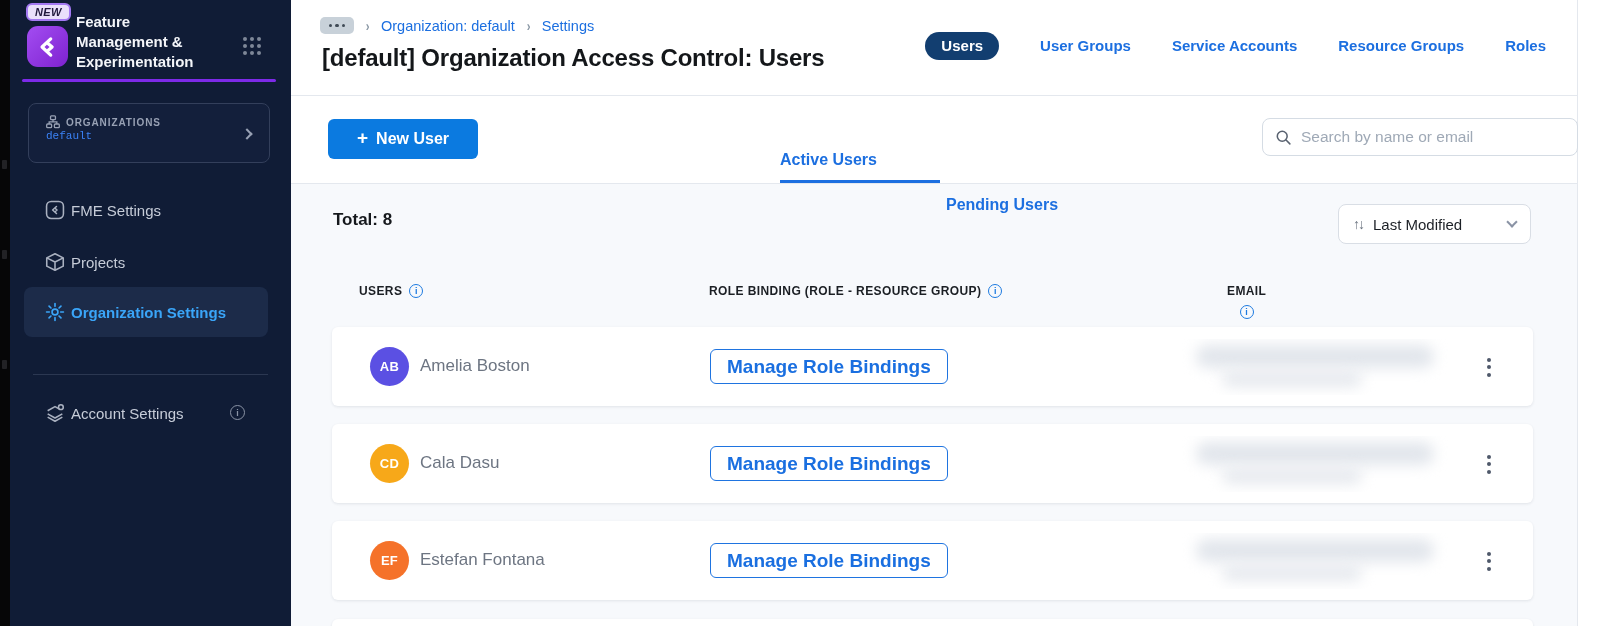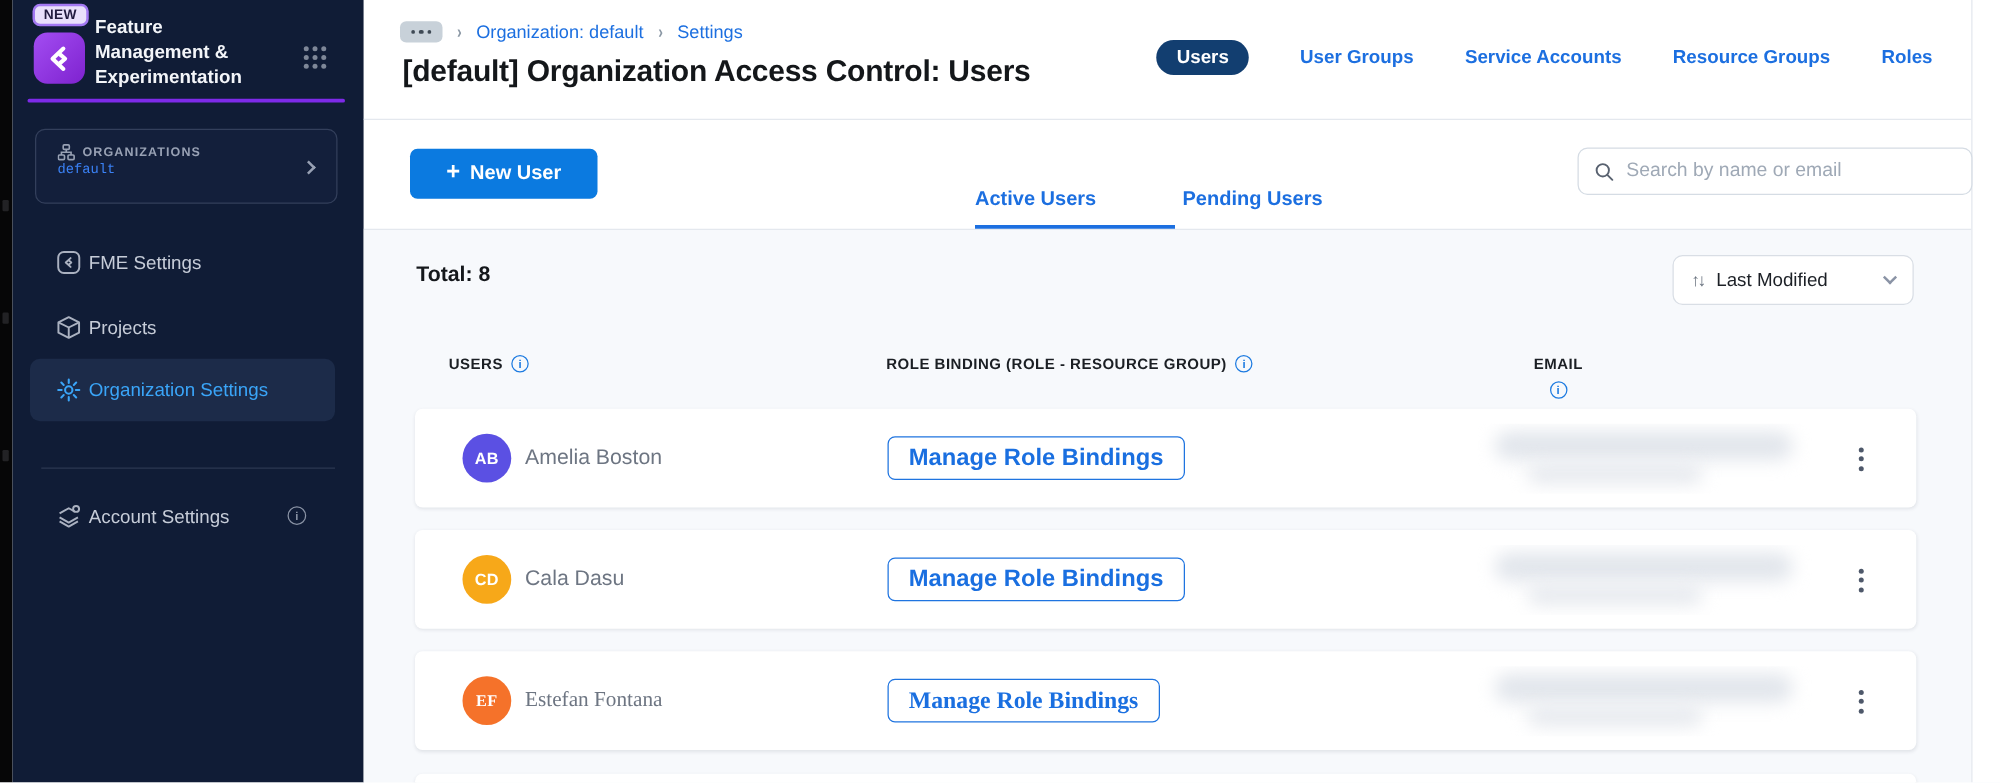--- a/index.html
+++ b/index.html
@@ -9,21 +9,21 @@
   .page { position:absolute; inset:0; width:1600px; height:626px; }
 
   
   .edge-strip { position:absolute; left:0; top:0; width:10px; height:626px; background:#060607; }
   .edge-strip .speck { position:absolute; left:2px; width:5px; height:9px; background:#3a3a3e; opacity:.55; border-radius:1px; }
 
   
   .sidebar { position:absolute; left:10px; top:0; width:281px; height:626px; background:#101c36; }
 
   .new-badge { position:absolute; left:16px; top:3px; background:#e9e0fb; border:2px solid #a379f2; border-radius:6px;
-    color:#221b3f; font-size:11px; font-weight:bold; padding:1px 7px; letter-spacing:.3px; z-index:3; }
+    color:#221b3f; font-size:11px; font-weight:bold; padding:1px 7px; letter-spacing:.3px; z-index:3;font-style:italic; }
 
   .logo-tile { position:absolute; left:17px; top:26px; width:41px; height:41px; border-radius:11px;
     background:linear-gradient(135deg,#a34df2 0%,#7e22cf 100%); display:flex; align-items:center; justify-content:center; }
 
   .app-title { position:absolute; left:66px; top:12px; width:146px; color:#f3f5f9; font-size:15px; font-weight:bold; line-height:20px; }
 
   .grid-icon { position:absolute; left:233px; top:37px; display:grid; grid-template-columns:repeat(3,4px); grid-gap:3px; cursor:pointer; }
   .grid-icon i { width:4px; height:4px; border-radius:50%; background:#7e8798; }
 
   .brand-rule { position:absolute; left:12px; top:79px; width:254px; height:3px; background:#7d2ae8; border-radius:2px; }
@@ -31,21 +31,21 @@
   .org-card { position:absolute; left:18px; top:103px; width:242px; height:60px; background:#131f3b;
     border:1px solid #333f5b; border-radius:8px; cursor:pointer; }
   .org-label-row { position:absolute; left:17px; top:11px; display:flex; align-items:center; gap:6px; }
   .org-label { color:#98a1b4; font-size:10px; font-weight:bold; letter-spacing:.9px; }
   .org-value { position:absolute; left:17px; top:26px; color:#3b82f6; font-size:11px;font-family:Liberation Mono, monospace; }
   .chev-right { width:8px; height:8px; border-right:2px solid #98a1b4; border-bottom:2px solid #98a1b4;
     transform:rotate(-45deg); position:absolute; right:18px; top:26px; }
 
   .side-item { position:absolute; left:14px; width:244px; height:44px; display:flex; align-items:center; gap:5px;
     padding-left:20px; color:#c6ccd8; font-size:15px; cursor:pointer; border-radius:8px; }
-  .side-item.active { background:#1c2b49; height:50px; color:#3aa5f8; font-weight:normal; }
+  .side-item.active { background:#1c2b49; height:50px; color:#3aa5f8; font-weight:bold; }
   .side-item .icn { width:22px; height:22px; flex:0 0 22px; display:flex; align-items:center; justify-content:center; }
 
   .side-divider { position:absolute; left:23px; top:374px; width:235px; height:1px; background:#2b3751; }
 
   .info-circle { width:15px; height:15px; border-radius:50%; border:1.4px solid #8a93a5; color:#8a93a5;
     font-size:9px; display:flex; align-items:center; justify-content:center; font-style:normal; }
   .info-circle::after { content:"i"; font-weight:bold; }
   .acct-info { position:absolute; left:220px; top:405px; }
 
   
@@ -70,21 +70,21 @@
 
   .btn-primary { position:absolute; left:37px; top:119px; width:150px; height:40px; background:#0b7ae0; border:none;
     border-radius:6px; color:#fff; font-family:inherit; font-size:16px; font-weight:bold; cursor:pointer;
     display:flex; align-items:center; justify-content:center; gap:8px; }
   .btn-primary .plus { font-size:19px; font-weight:bold; margin-top:-2px; }
 
   .tab { position:absolute; top:147px; height:36px; text-align:left; font-size:16px; font-weight:bold;
     color:#1c6fe0; cursor:pointer; line-height:26px; }
   .tab.active { border-bottom:3px solid #1c6fe0; }
   .tab1 { left:489px; width:160px; }
-  .tab2 { left:655px; width:180px; }
+  .tab2 { left:655px; width:180px;margin-top:45px; }
 
   .search-box { position:absolute; left:971px; top:118px; width:316px; height:38px; background:#fff;
     border:1px solid #d5dce4; border-radius:8px; display:flex; align-items:center; gap:9px; padding:0 12px; }
   .search-box input { border:none; outline:none; flex:1; font-family:inherit; font-size:15.5px; color:#2b3138; background:transparent; }
   .search-box input::placeholder { color:#9fa9b6; }
 
   .total-label { position:absolute; left:42px; top:210px; font-size:17px; font-weight:bold; color:#15181c; }
 
   .sort-box { position:absolute; left:1047px; top:204px; width:193px; height:40px; background:#fff;
     border:1px solid #d9dee5; border-radius:8px; display:flex; align-items:center; gap:10px; padding:0 14px; cursor:pointer; }
@@ -93,21 +93,21 @@
   .chev-down { width:8px; height:8px; border-right:2px solid #8a93a5; border-bottom:2px solid #8a93a5;
     transform:rotate(45deg); margin-top:-4px; }
 
   .col-head { position:absolute; top:284px; display:flex; align-items:center; gap:7px;
     font-size:12px; font-weight:bold; color:#1b1f24; letter-spacing:.4px; }
   .col-head .info-circle { border-color:#1c7ae0; color:#1c7ae0; width:14px; height:14px; }
   .ch1 { left:68px; } .ch2 { left:418px; } .ch3 { left:936px;flex-direction:column; }
 
   .row-card { position:absolute; left:41px; width:1201px; height:79px; background:#fff; border-radius:6px;
     box-shadow:0 1px 3px rgba(25,39,60,.10); }
-  .row1 { top:327px; } .row2 { top:424px; } .row3 { top:521px;font-family:Liberation Serif, serif; }
+  .row1 { top:327px; } .row2 { top:424px; } .row3 { top:521px; }
   .row-partial { position:absolute; left:41px; top:619px; width:1201px; height:10px; background:#fff; border-radius:6px 6px 0 0;
     box-shadow:0 1px 3px rgba(25,39,60,.10); }
 
   .avatar { position:absolute; left:38px; top:20px; width:39px; height:39px; border-radius:50%;
     color:#fff; font-size:13px; font-weight:bold; display:flex; align-items:center; justify-content:center; letter-spacing:.3px; }
   .user-name { position:absolute; left:88px; top:29px; font-size:17px; color:#6d7582; }
   .btn-outline { position:absolute; left:378px; top:22px; height:35px; padding:0 16px; background:#fff;
     border:1.6px solid #1f74e0; border-radius:6px; color:#1a6fe0; font-family:inherit; font-size:19px; font-weight:bold; cursor:pointer; }
   .blur-wrap { position:absolute; left:850px; top:12px; width:270px; height:56px; overflow:hidden; }
   .blur1 { position:absolute; left:14px; top:6px; width:238px; height:23px; background:#e2e6ec; border-radius:12px; filter:blur(7px); }

